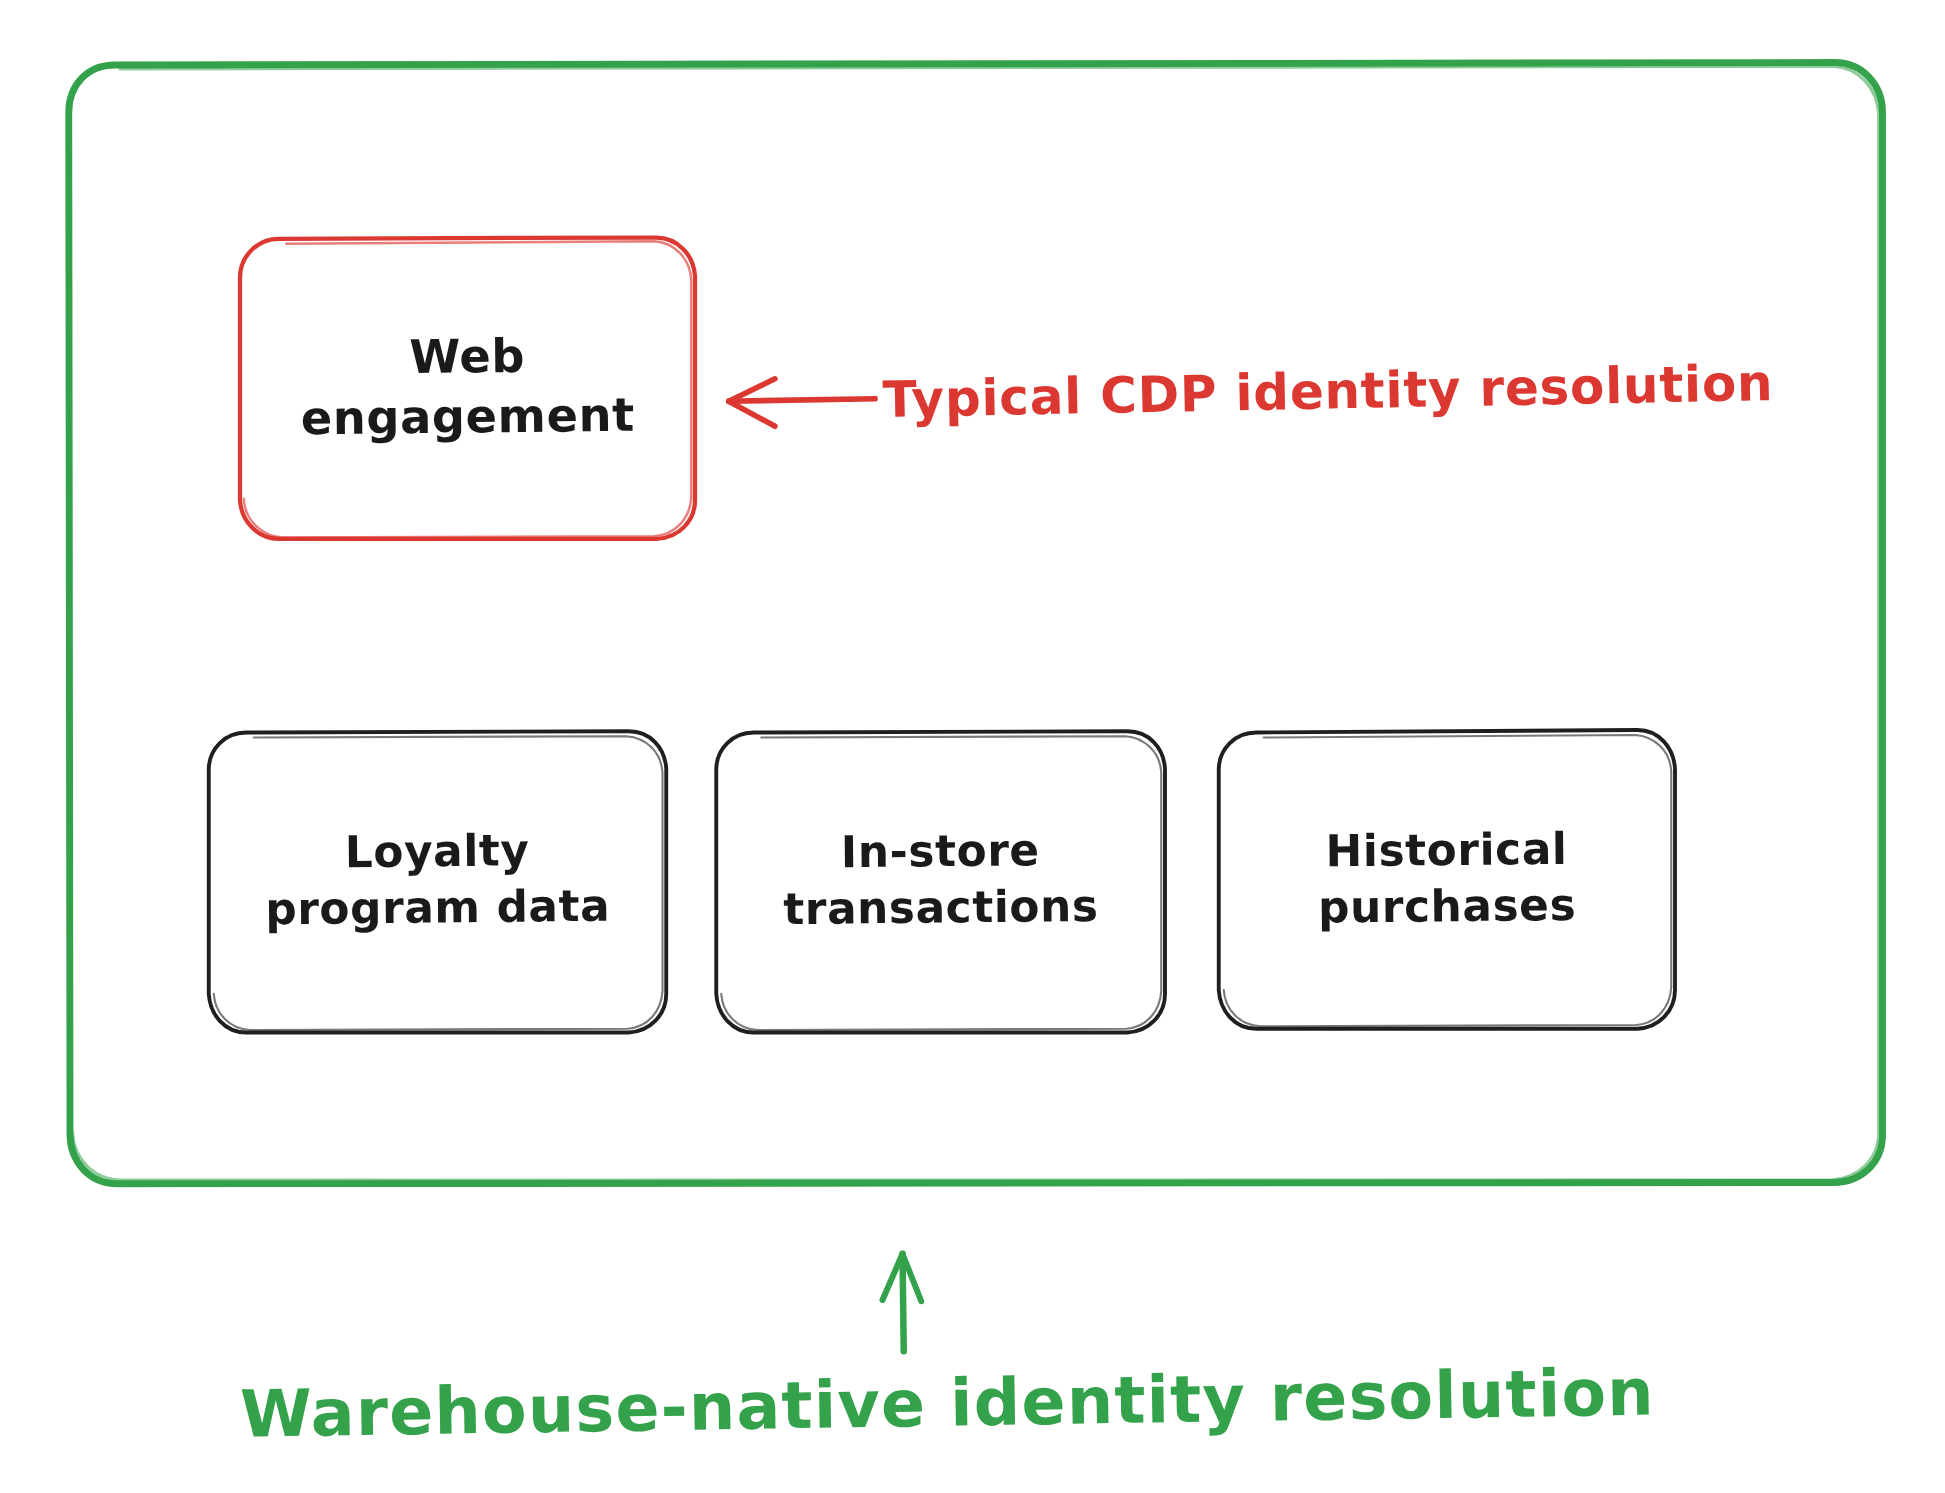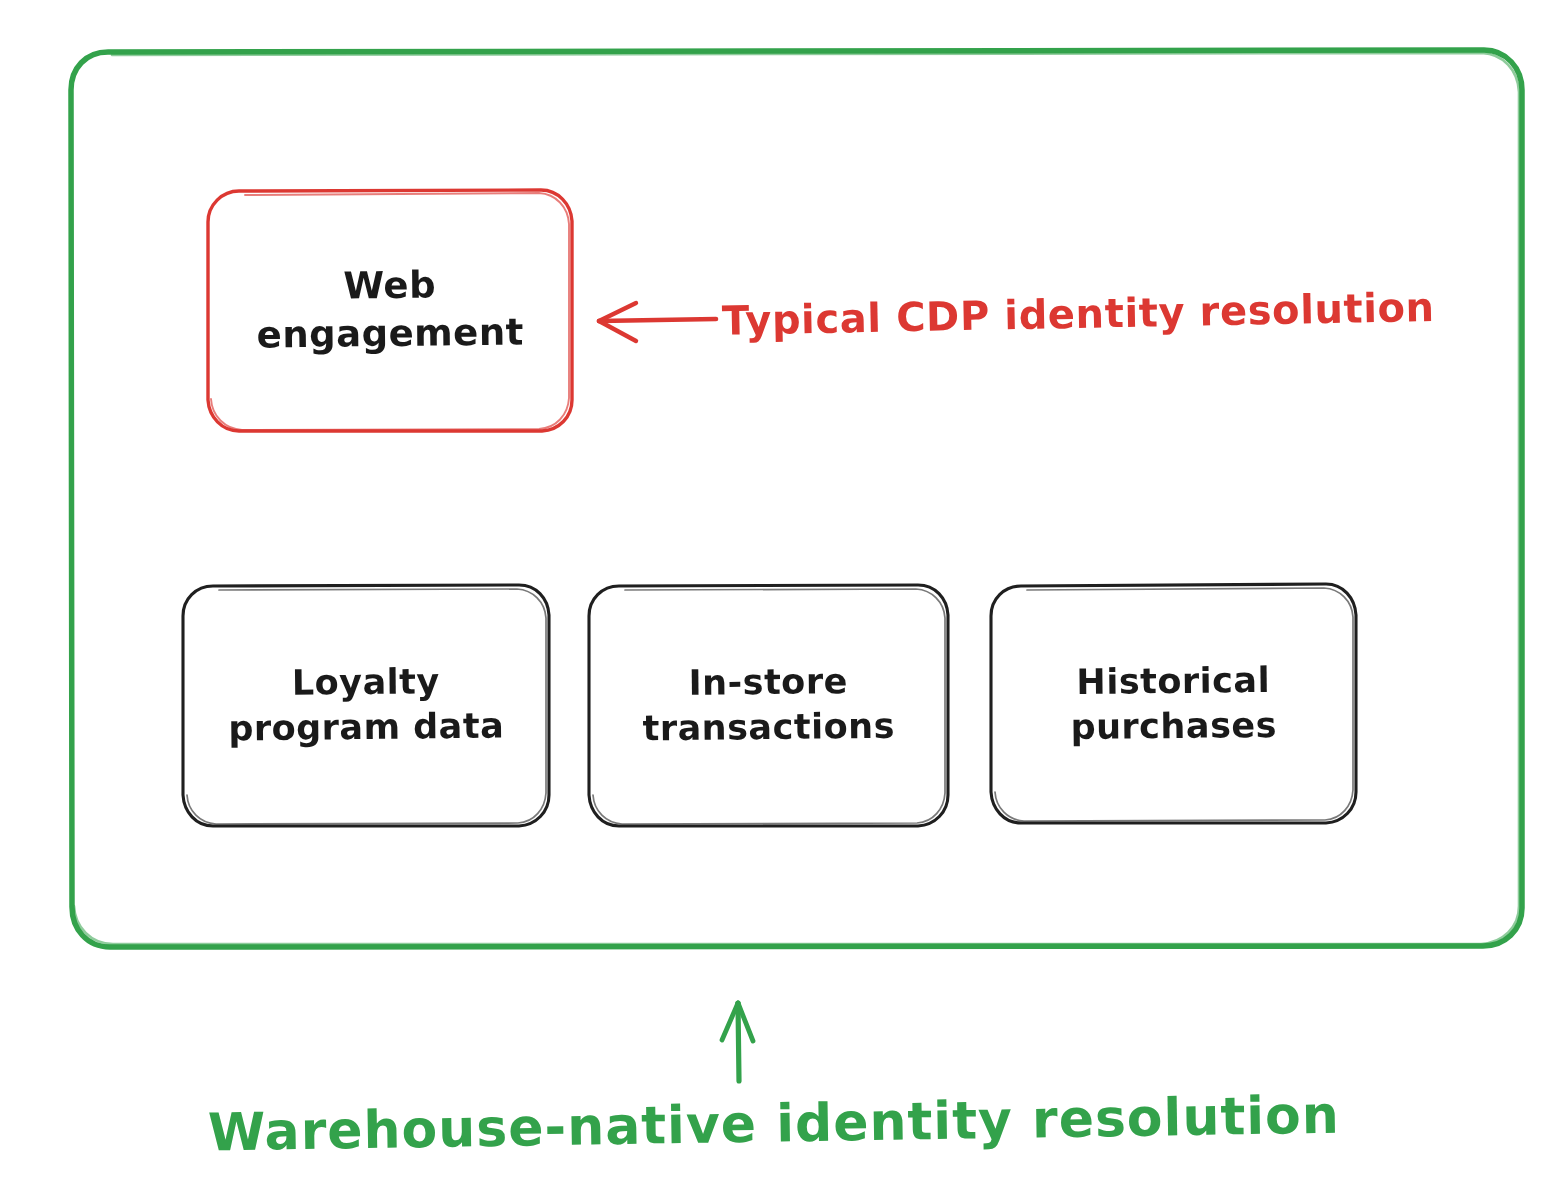--- a/index.html
+++ b/index.html
@@ -10,21 +10,21 @@
   body {
     width: 1556px;
     height: 1194px;
     position: relative;
     overflow: hidden;
     font-family: "DejaVu Sans", sans-serif;
   }
 
   #canvas {
     position: absolute;
-    left: 16px;
+    left: 0;
     top: 0;
     width: 1320px;
     height: 1194px;
   }
 
   .layer-svg {
     position: absolute;
     left: 0;
     top: 0;
     width: 1556px;

